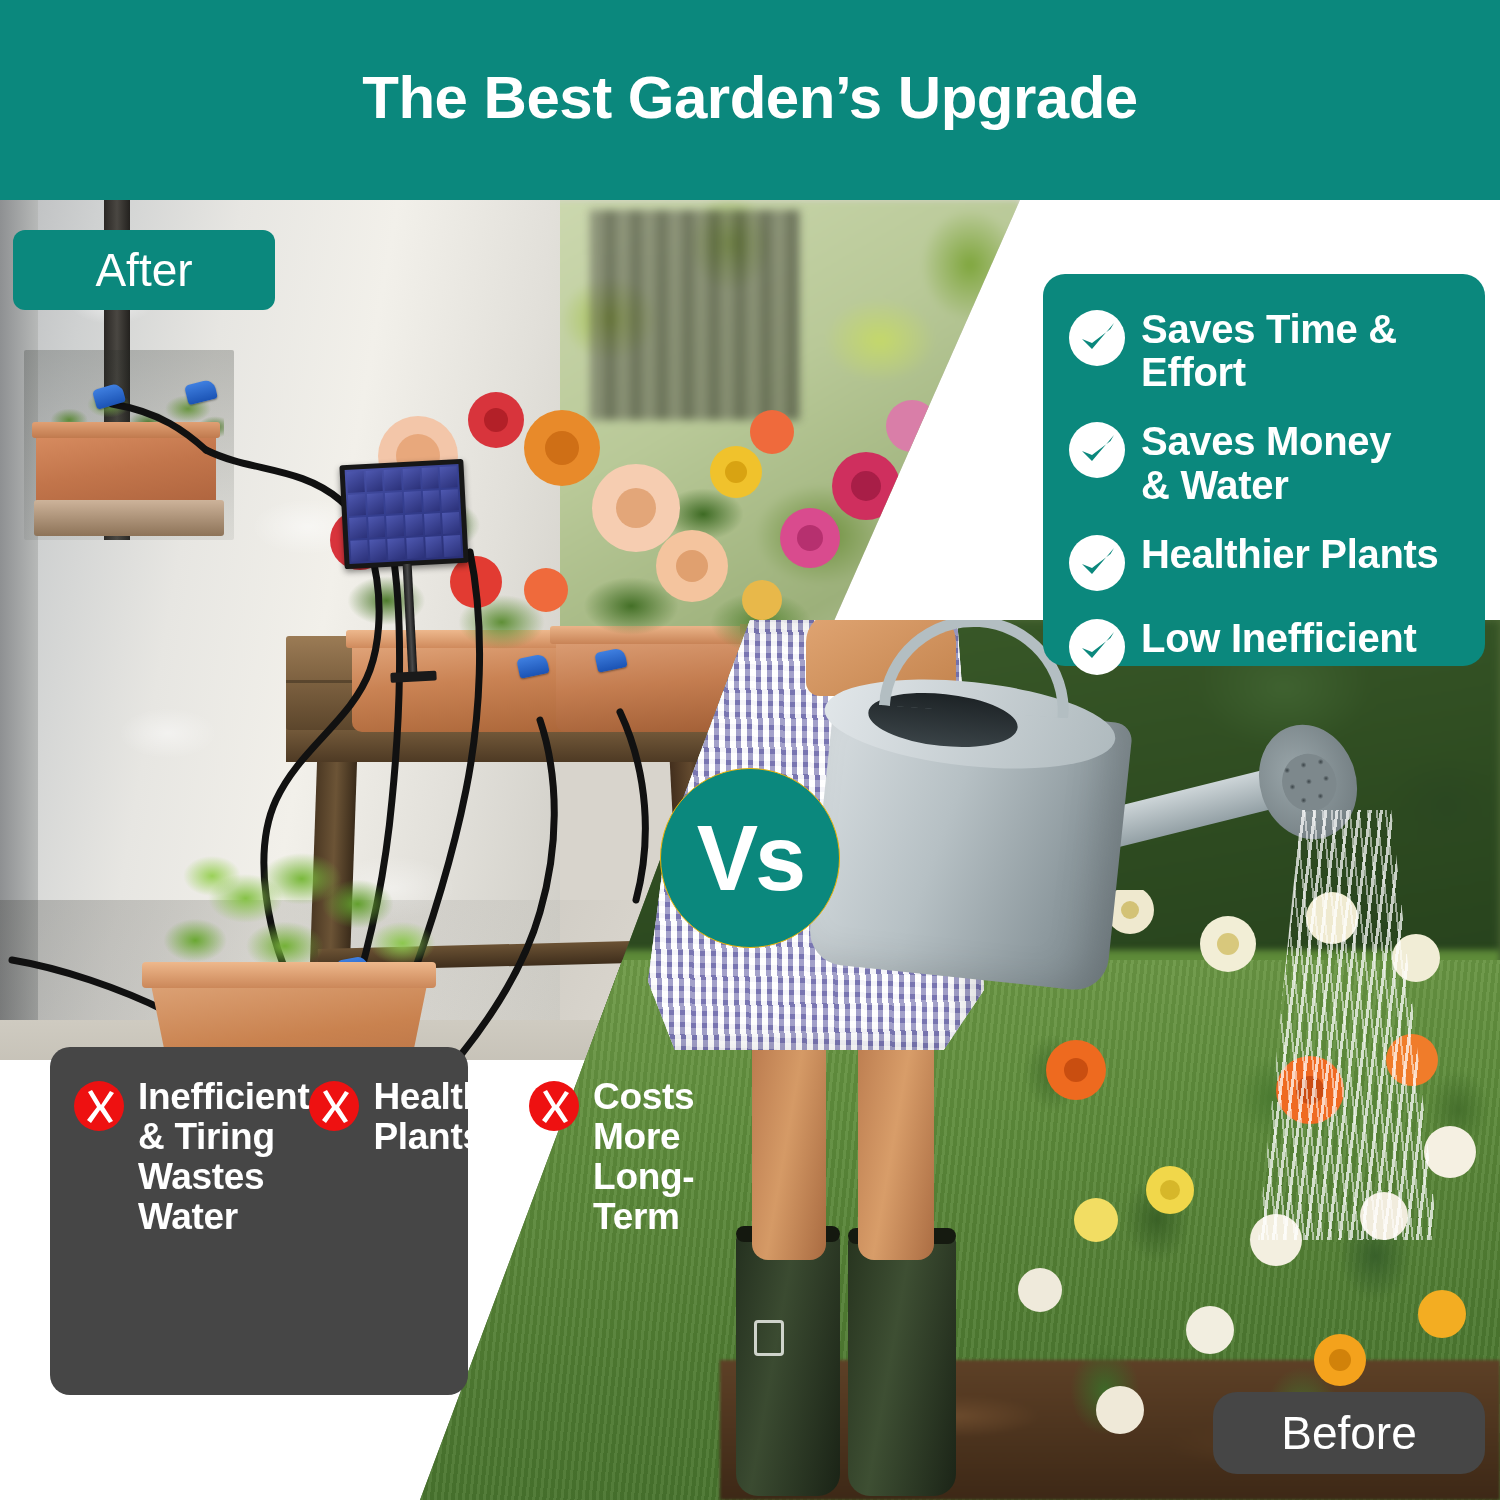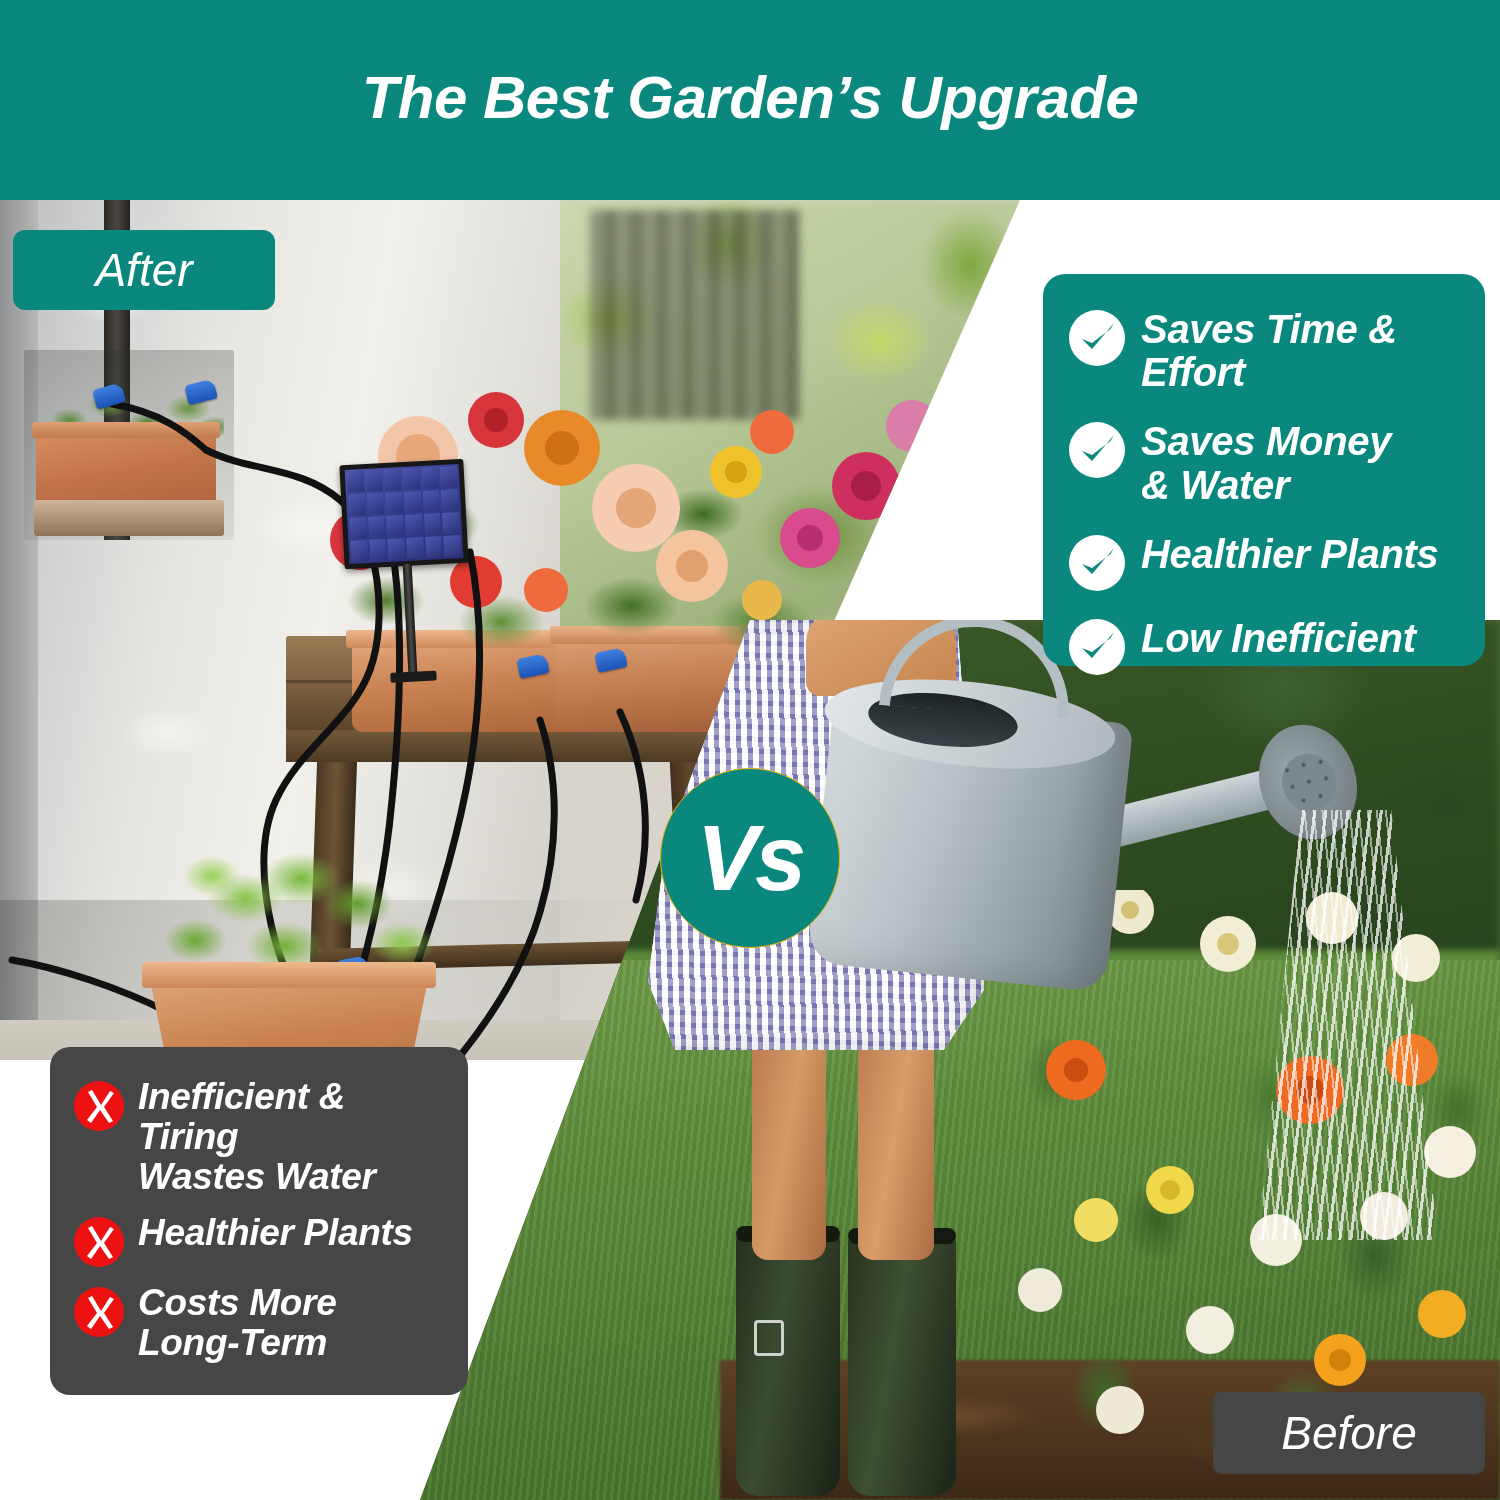--- a/index.html
+++ b/index.html
@@ -2,21 +2,21 @@
 <html><head>
 <meta charset="utf-8">
 <style>
   * { box-sizing: border-box; margin: 0; padding: 0; }
   html, body {
     width: 1500px; height: 1500px;
     background: #ffffff;
     font-family: "Liberation Sans", sans-serif;
     overflow: hidden;
   }
-  #canvas { position: relative; width: 1204px; height: 1500px; background: #be185d; font-style: italic; }
+  #canvas { position: relative; width: 1204px; height: 1500px; background: #be185d; }
 
   
   .header {
     position: absolute; left: 0; top: 0; width: 1500px; height: 200px;
     background: #0b887d;
     display: flex; flex-direction: column;
     align-items: center; justify-content: center;
   }
   .header-title {
     color: #ffffff; font-size: 60px; font-weight: bold;
@@ -421,21 +421,21 @@
   
   .badge-after {
     position: absolute; left: 13px; top: 230px; width: 262px; height: 80px;
     background: #0b887d; border-radius: 12px;
     display: flex; align-items: center; justify-content: center;
   }
   .badge-after span { color:#fff; font-size: 46px; font-weight: normal; }
 
   .badge-before {
     position: absolute; left: 1213px; top: 1392px; width: 272px; height: 82px;
-    background: #464646; border-radius: 9px;
+    background: #464646; border-radius: 24px;
     display: flex; align-items: center; justify-content: center;
   }
   .badge-before span { color:#fff; font-size: 46px; font-weight: normal; }
 
   
   .vs-badge {
     position: absolute; left: 660px; top: 768px; width: 180px; height: 180px;
     border-radius: 50%; background: #0b887d;
     border: 1px solid #eab308;
     display: flex; align-items: center; justify-content: center;
@@ -460,21 +460,21 @@
   .pros-text {
     color: #ffffff; font-size: 40px; font-weight: bold; line-height: 1.08;
     letter-spacing: -0.3px;
   }
 
   
   .cons-panel {
     position: absolute; left: 50px; top: 1047px; width: 418px; height: 348px;
     background: #464646; border-radius: 20px;
     padding: 30px 24px 24px 24px;
-    display: flex; flex-direction: column;
+    display: flex; 
   }
   .cons-row { display: flex; align-items: flex-start; margin-bottom: 16px; }
   .cons-row:last-child { margin-bottom: 0; }
   .x-circle { flex: 0 0 auto; width: 50px; height: 50px; margin-right: 14px; margin-top: 4px; }
   .cons-text {
     color: #ffffff; font-size: 37px; font-weight: bold; line-height: 1.08;
     letter-spacing: -0.3px;
   }
   .nowrap { white-space: pre-line; }
 </style>

